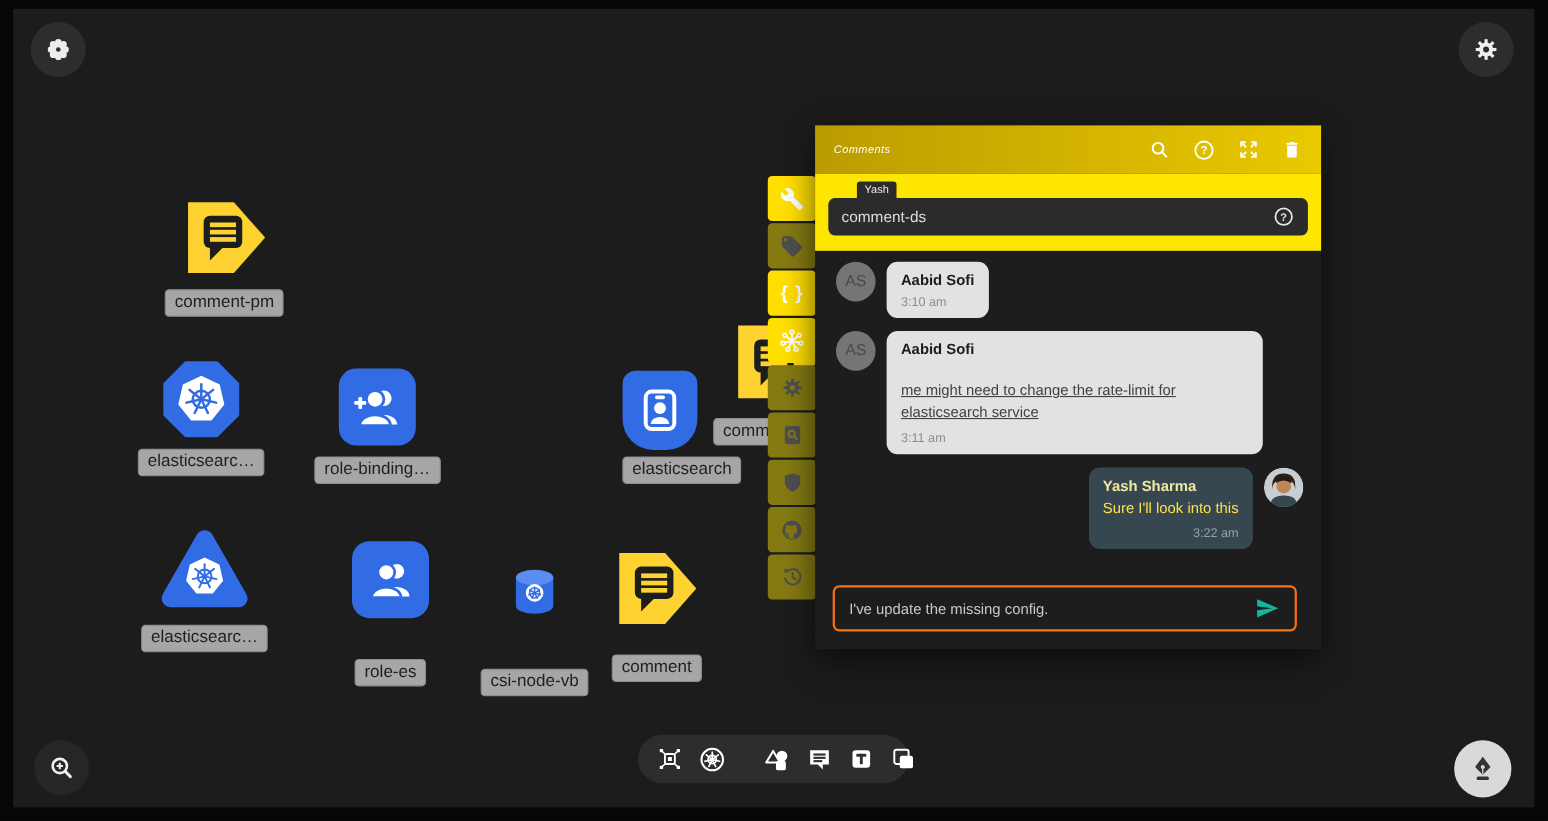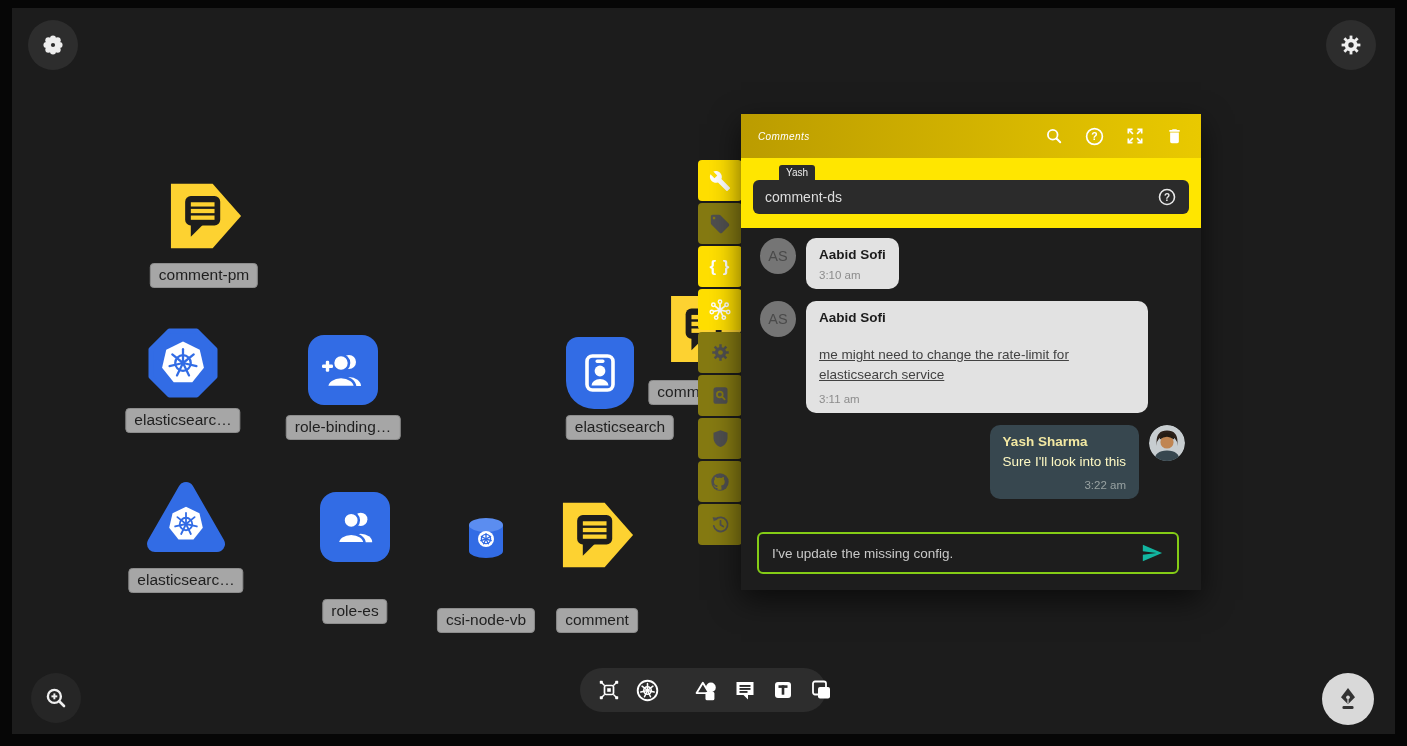--- a/index.html
+++ b/index.html
@@ -65,24 +65,24 @@
   .avatar.initials { background:#757575; color:#4a4a4a; font-size:14.5px; }
   .avatar.photo { overflow:hidden; padding:0; }
   .bubble { background:#e2e2e2; border-radius:10px; padding:9px 13px 8px;
             max-width:345px; }
   .bubble .author { font-weight:bold; font-size:13.5px; color:#1c1c1c; }
   .bubble .text { font-size:13.5px; color:#424242; margin-top:3px; line-height:1.5; }
   .bubble .time { font-size:11.5px; color:#8c8c8c; margin-top:7px; }
   .bubble.spaced .text { margin-top:20px;text-decoration:underline; }
   .bubble.teal { background:#37474f; }
   .bubble.teal .author { color:#f2e8a2; }
-  .bubble.teal .text { color:#fef9c3; }
+  .bubble.teal .text { color:#fde047; }
   .bubble.teal .time { color:#98a2a2; text-align:right; }
 
-  .reply-box { margin:12px 22px 16px 16px; height:42px; border:2px solid #84cc16;
+  .reply-box { margin:12px 22px 16px 16px; height:42px; border:2px solid #f97316;
                border-radius:6px; display:flex; align-items:center; padding:0 13px;
                background:#1d1d1d; }
   .reply-text { color:#c9c9c9; font-size:13.5px; }
   .send-btn { margin-left:auto; cursor:pointer; display:flex; }
 
   
   .bottom-toolbar { position:absolute; left:580px; top:668px; width:246px; height:44px;
                     border-radius:24px; background:#2d2d2d; z-index:10;
                     display:flex; align-items:center; padding:0 17px; gap:14px; }
   .bt-item { display:flex; align-items:center; justify-content:center; cursor:pointer; }
@@ -275,21 +275,21 @@
 <div class="node" style="left:562px; top:501px;">
   <svg width="72" height="68" viewBox="0 0 76 70">
     <polygon points="1,1 45,1 75,35 45,69 1,69" fill="#fdd231"></polygon>
     <rect x="16" y="14" width="37" height="31" rx="6" fill="#1d1d1d"></rect>
     <polygon points="22,43 22,57 35,44" fill="#1d1d1d"></polygon>
     <rect x="22" y="20.5" width="25" height="4.5" fill="#fdd231"></rect>
     <rect x="22" y="27.5" width="25" height="4.5" fill="#fdd231"></rect>
     <rect x="22" y="34.5" width="25" height="4.5" fill="#fdd231"></rect>
   </svg>
 </div>
-<div class="node-label" style="left:597px; top:608px;">comment</div>
+<div class="node-label" style="left:597px; top:595px;">comment</div>
 
 <div class="side-toolbar">
   <div class="tool-btn active">
     <svg width="22" height="22" viewBox="0 0 24 24">
       <path fill="#fff" d="M22.7 19l-9.1-9.1c.9-2.3.4-5-1.5-6.9-2-2-5-2.4-7.4-1.3L9 6 6 9 1.6 4.7C.4 7.1.9 10.1 2.9 12.1c1.9 1.9 4.6 2.4 6.9 1.5l9.1 9.1c.4.4 1 .4 1.4 0l2.3-2.3c.5-.4.5-1.1.1-1.4z"></path>
     </svg>
   </div>
   <div class="tool-btn inactive">
     <svg width="22" height="22" viewBox="0 0 24 24">
       <path fill="#4f4f4f" d="M21.41 11.58l-9-9C12.05 2.22 11.55 2 11 2H4c-1.1 0-2 .9-2 2v7c0 .55.22 1.05.59 1.42l9 9c.36.36.86.58 1.41.58.55 0 1.05-.22 1.41-.59l7-7c.37-.36.59-.86.59-1.41 0-.55-.23-1.06-.59-1.42zM5.5 7C4.67 7 4 6.33 4 5.5S4.67 4 5.5 4 7 4.67 7 5.5 6.33 7 5.5 7z"></path>

